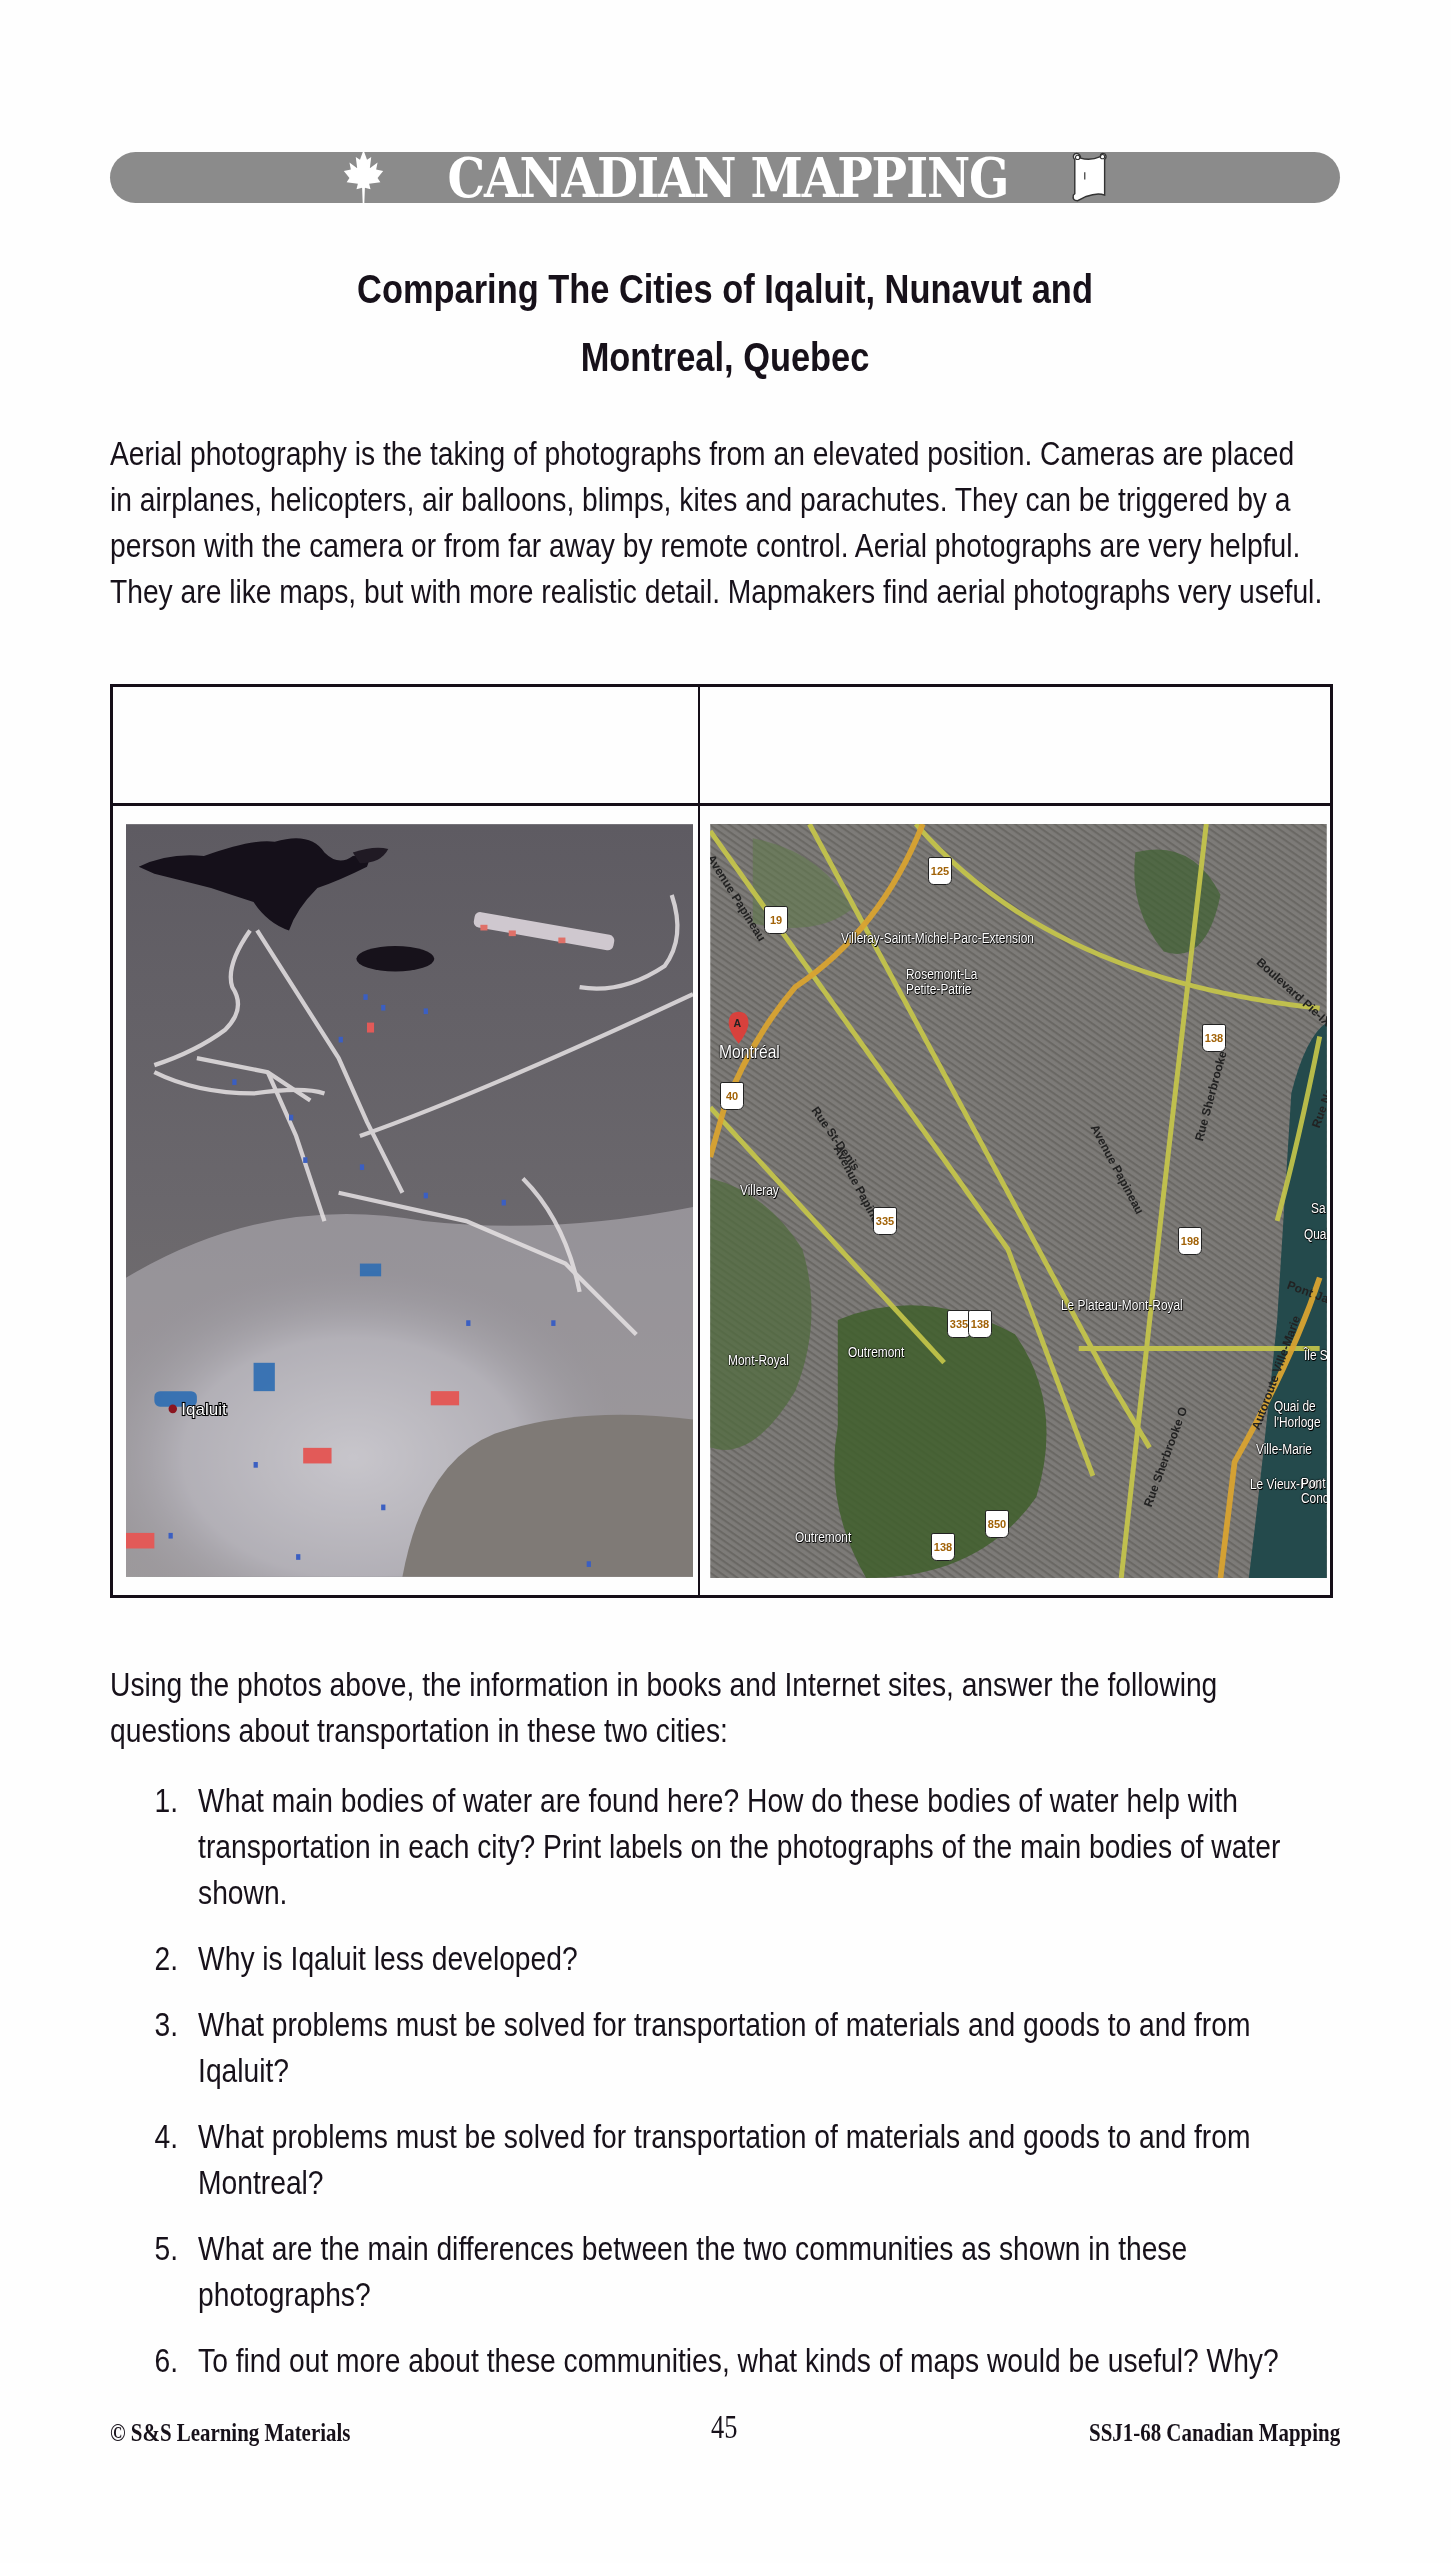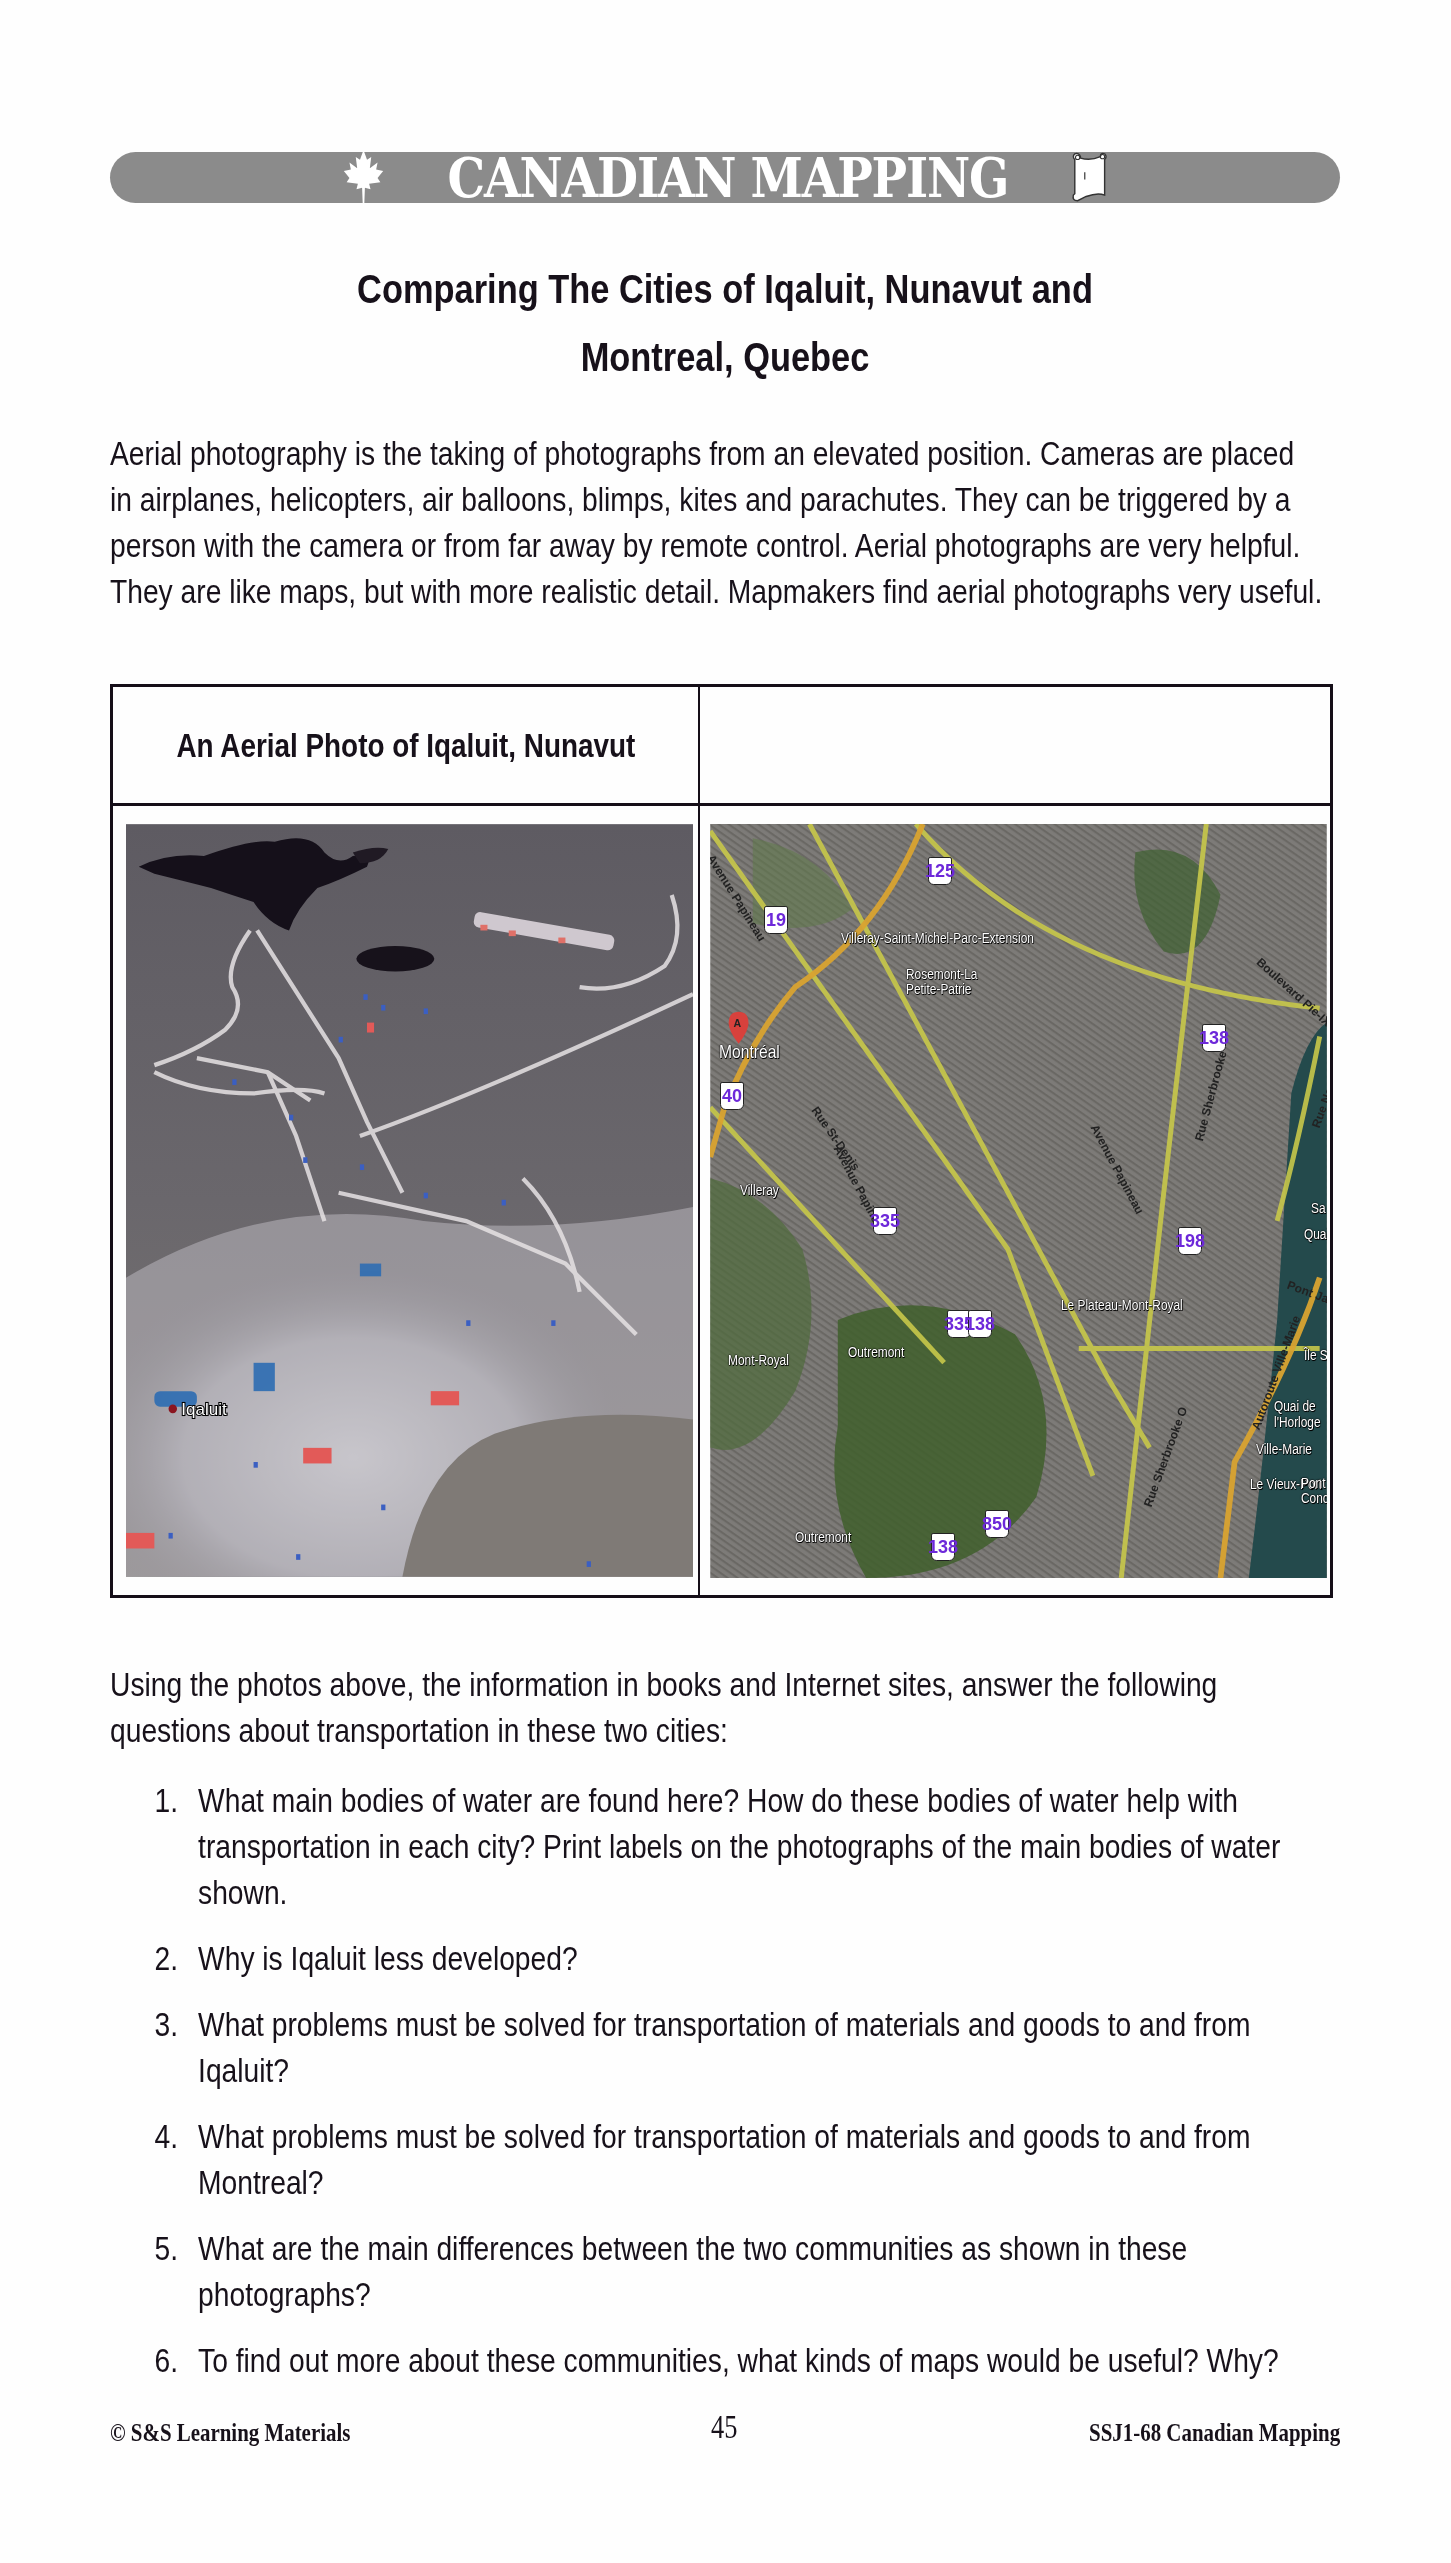--- a/index.html
+++ b/index.html
@@ -41,21 +41,21 @@
   .th-right .inner { width:709px; }
 
   .photo { position:absolute; overflow:hidden; }
   .photo-iqaluit { left:12.8px; top:137px; width:567px; height:753px; }
   .photo-montreal { left:597px; top:137px; width:617px; height:754px; }
 
   .map-label { position:absolute; color:#ffffff; font-size:14px; white-space:nowrap;
                text-shadow:0 0 2.1px #000, 0 0 1.4px #000, 0.7px 0.7px 0.7px #000; transform:scaleX(0.85);
                transform-origin:left top; }
   .shield { position:absolute; width:24px; height:28px; background:#fff; border:1.4px solid #222;
-            font-size:18px; font-weight:bold; color:#6d28d9; display:flex; align-items:center;
+            font-size:11px; font-weight:bold; color:#a16207; display:flex; align-items:center;
             justify-content:center; box-sizing:border-box; border-radius:2.1px 2.1px 5.7px 5.7px; }
   .road-label { position:absolute; color:#222; font-size:12px; white-space:nowrap; font-weight:bold; }
 
   
   .intro { position:absolute; left:110px; top:1662px; width:1453px; font-size:33px; line-height:46px;
            transform:scaleX(0.855); transform-origin:left top; }
   .intro span { display:block; white-space:nowrap; }
   .q-list { position:absolute; left:110px; top:1778px; width:1489px; margin:0; padding:0; list-style:none;
             transform:scaleX(0.855); transform-origin:left top; }
   .q-item { position:relative; padding-left:103px; font-size:33px; line-height:46px; margin-bottom:20px; }
@@ -96,23 +96,20 @@
 
 <div class="para">
   <span>Aerial photography is the taking of photographs from an elevated position. Cameras are placed</span>
   <span>in airplanes, helicopters, air balloons, blimps, kites and parachutes. They can be triggered by a</span>
   <span>person with the camera or from far away by remote control. Aerial photographs are very helpful.</span>
   <span>They are like maps, but with more realistic detail. Mapmakers find aerial photographs very useful.</span>
 </div>
 
 <div class="photo-table">
   <div class="th-row">
-    <div class="th th-left">
-      <div class="inner" style="white-space:nowrap">An Aerial Photo of Iqaluit, Nunavut</div>
-    </div>
   </div>
   <div class="col-divider"></div>
 
   <div class="photo photo-iqaluit">
     <svg width="567" height="753" viewBox="0 0 800 1062">
       <defs>
         <linearGradient id="iqg" x1="0" y1="0" x2="0" y2="1">
           <stop offset="0" stop-color="#5e5b62"></stop>
           <stop offset="0.5" stop-color="#6a676c"></stop>
           <stop offset="1" stop-color="#7a7672"></stop>

